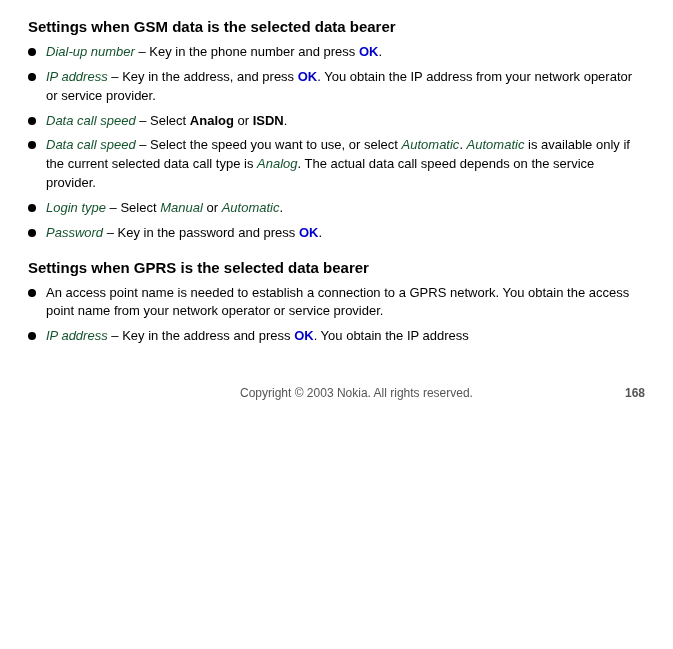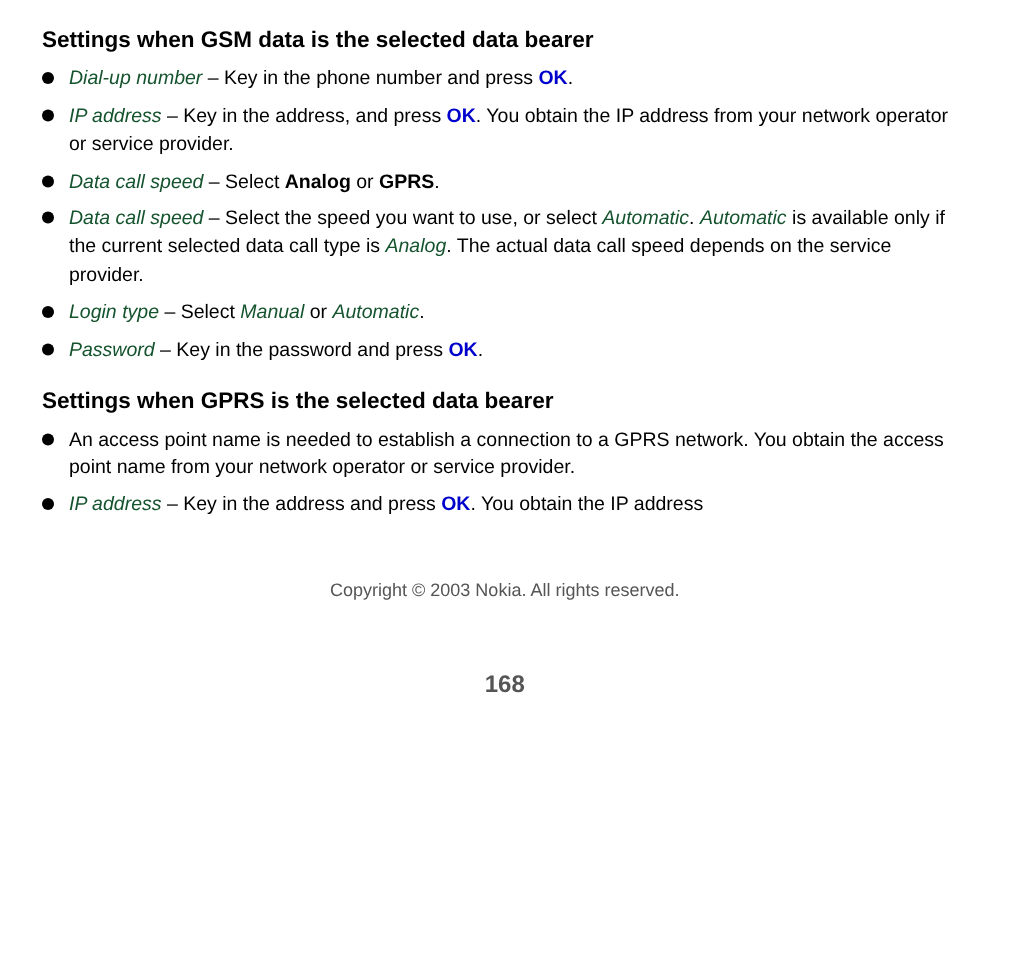--- a/index.html
+++ b/index.html
@@ -77,32 +77,30 @@
 
     .footer {
       text-align: center;
       font-size: 12px;
       color: #555;
       margin-top: 30px;
       padding-top: 10px;
       display: flex;
       justify-content: space-between;
       align-items: center;
-      flex-direction: column;
     }
 
     .footer-center {
       flex: 1;
       text-align: center;
     }
 
     .footer-page {
       font-weight: bold;
-      font-size: 16px;
-      margin-top: 48px;
+      font-size: 12px;
     }
   </style>
 </head>
 <body>
 
 <div class="page-content">
 
   <div class="section-heading">Settings when GSM data is the selected data bearer</div>
 
   <ul class="bullet-list">
@@ -118,21 +116,21 @@
       <span class="bullet-dot"></span>
       <span class="bullet-text">
         <span class="cyan-link">IP address</span> – Key in the address, and press <span class="bold-ok">OK</span>. You obtain the IP address from your network operator or service provider.
       </span>
     </li>
 
 
     <li>
       <span class="bullet-dot"></span>
       <span class="bullet-text">
-        <span class="cyan-link">Data call speed</span> – Select <span class="bold-text">Analog</span> or <span class="bold-text">GPRS</span>.
+        <span class="cyan-link">Data call speed</span> – Select <span class="bold-text">Analog</span> or <span class="bold-text">ISDN</span>.
       </span>
     </li>
 
     <li>
       <span class="bullet-dot"></span>
       <span class="bullet-text">
         <span class="cyan-link">Data call speed</span> – Select the speed you want to use, or select <span class="cyan-link">Automatic</span>. <span class="cyan-link">Automatic</span> is available only if the current selected data call type is <span class="cyan-link">Analog</span>. The actual data call speed depends on the service provider.
       </span>
     </li>
 

